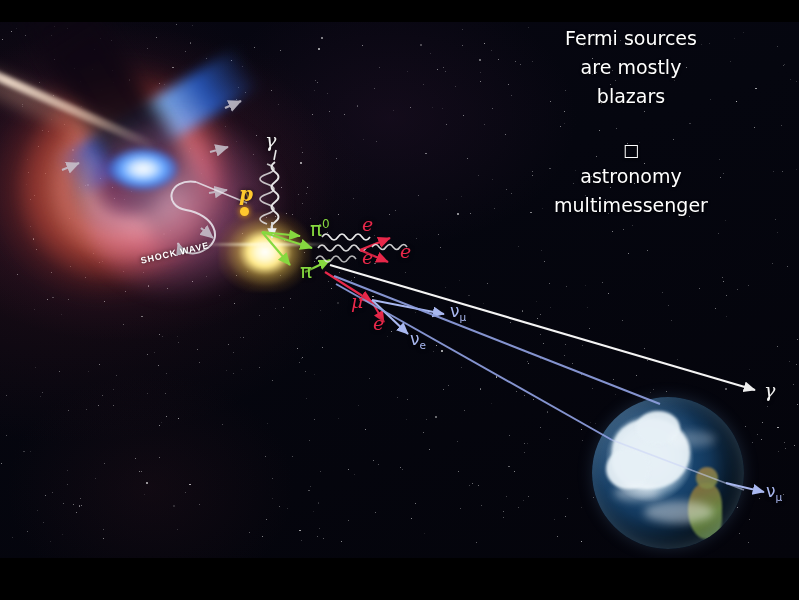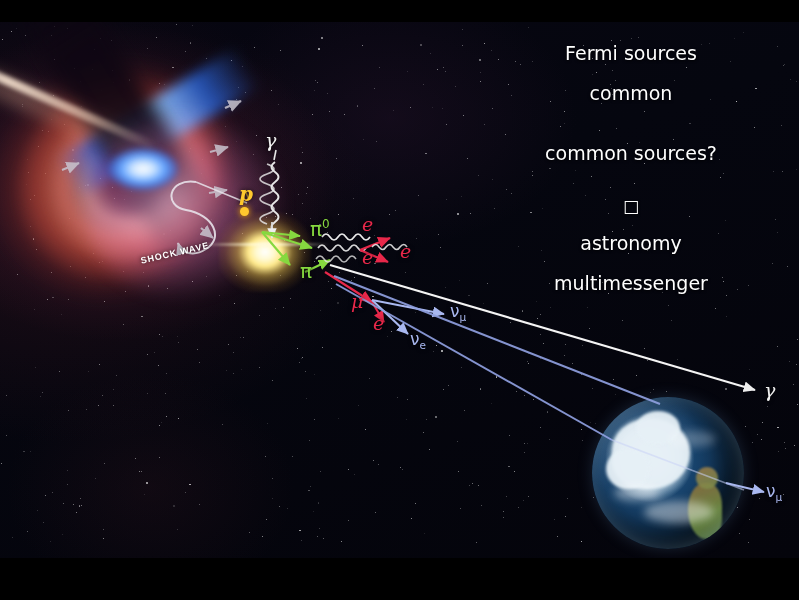--- a/index.html
+++ b/index.html
@@ -106,21 +106,21 @@
   .sub{font-size:.62em;vertical-align:sub;}
 
   #shockwave{position:absolute;left:140px;top:248px;z-index:25;color:#fff;
      font-family:"Liberation Sans",sans-serif;font-weight:700;font-size:9px;
      letter-spacing:.9px;transform:rotate(-13deg);text-shadow:0 0 4px rgba(0,0,0,.9);}
 
   
   #textblock{position:absolute;right:28px;top:26px;width:280px;z-index:30;
      color:#fff;text-align:center;font-family:"DejaVu Sans",sans-serif;font-size:19px;
      line-height:1.32;text-shadow:0 1px 3px rgba(0,0,0,.95);}
-  #textblock .para{margin:15px 0 4px 0;}
+  #textblock .para{margin:0 0 4px 0;}
   #tb-gap1{height:16px;}
   #tb-gap2{height:12px;}
   #tb-arrow{font-size:17px;line-height:1.1;margin:2px 0 4px 0;}
 </style>
 </head>
 <body>
 
 <div id="slide">
 
   <div id="space"></div>
@@ -868,23 +868,23 @@
   <div class="lab sr g-white" style="left:764px;top:381px;font-size:19px;">γ</div>
 
   <div class="lab g-blue" style="left:766px;top:483px;font-size:17px;">
     <span>ν</span><span class="sub">μ</span>
   </div>
 
   <div id="shockwave">SHOCK WAVE</div>
 
   <div id="textblock">
     <p class="para">Fermi sources</p>
-    <p class="para">common</p>
+    <p class="para">are mostly</p>
+    <p class="para">blazars</p>
     <div id="tb-gap1"></div>
-    <p class="para">common sources?</p>
     <div id="tb-gap2"></div>
     <p id="tb-arrow" class="para">□</p>
     <p class="para">astronomy</p>
     <p class="para">multimessenger</p>
   </div>
 
   <div class="band" id="band-top"></div>
   <div class="band" id="band-bottom"></div>
 </div>
 

